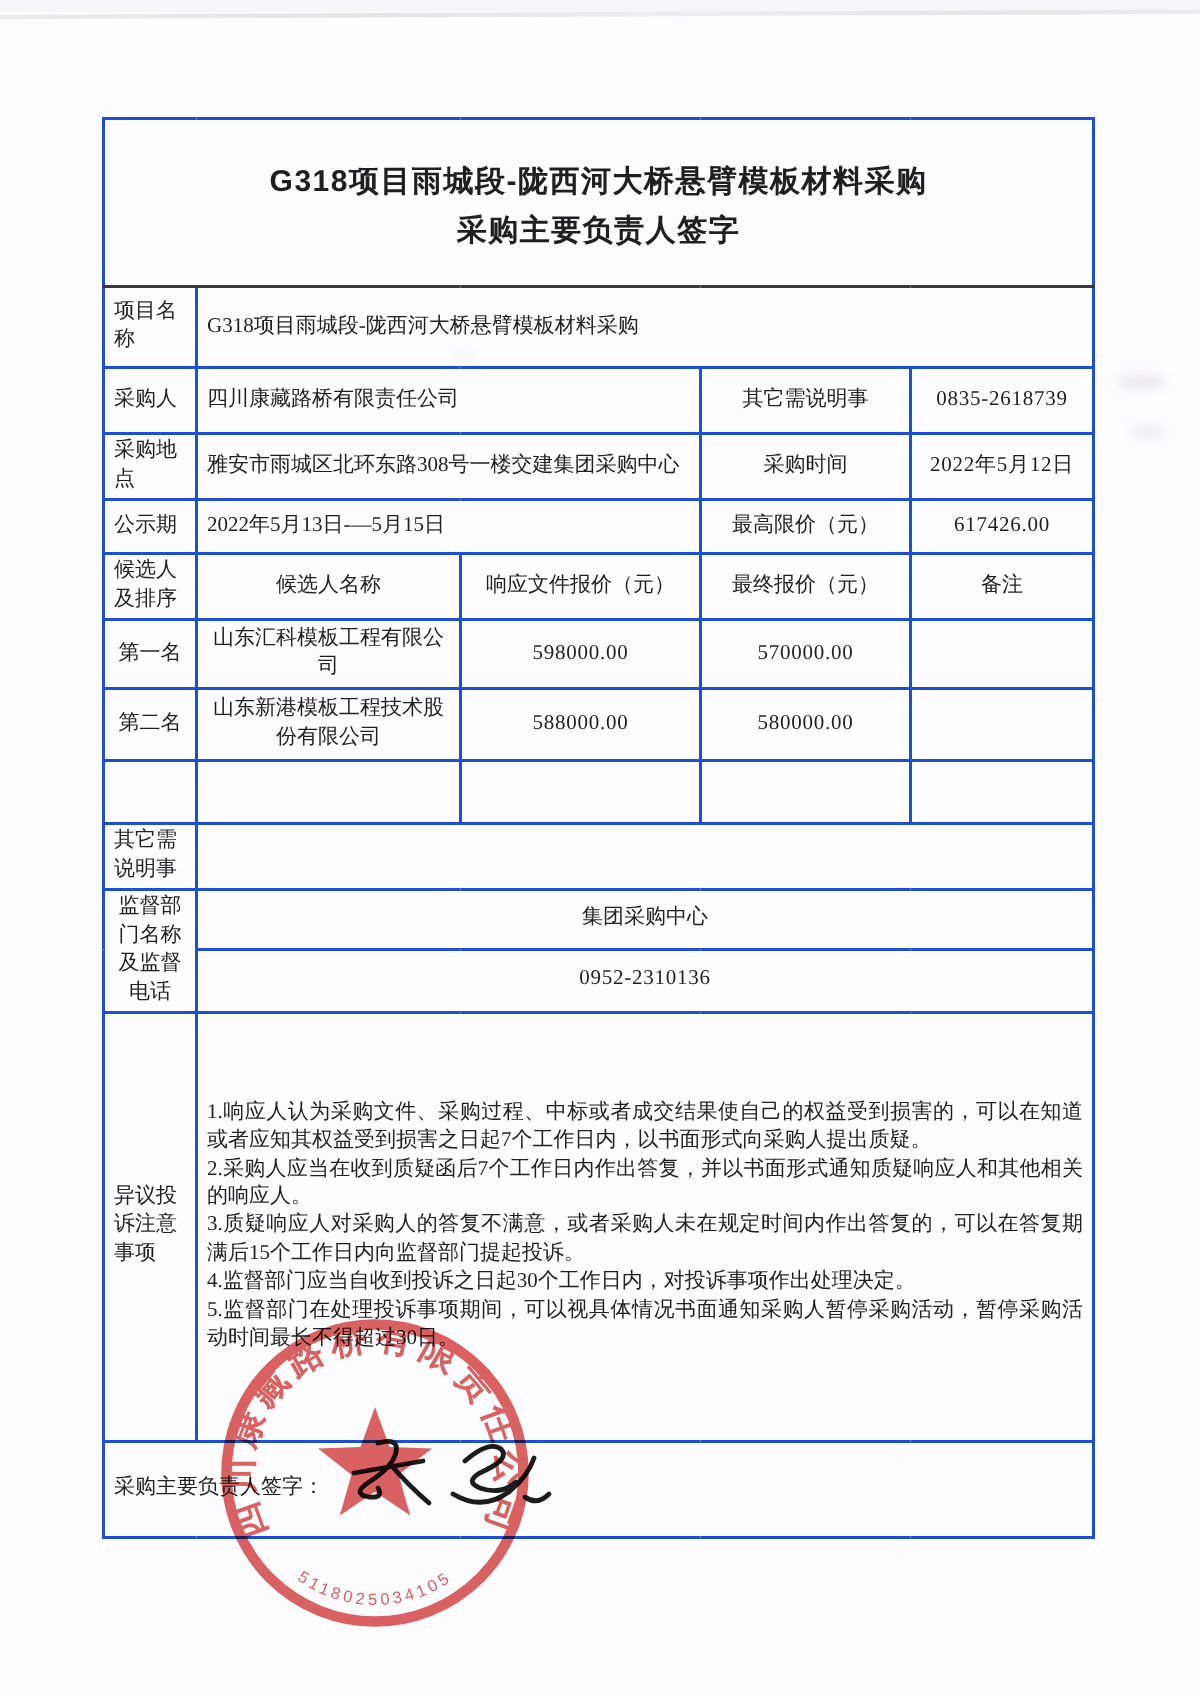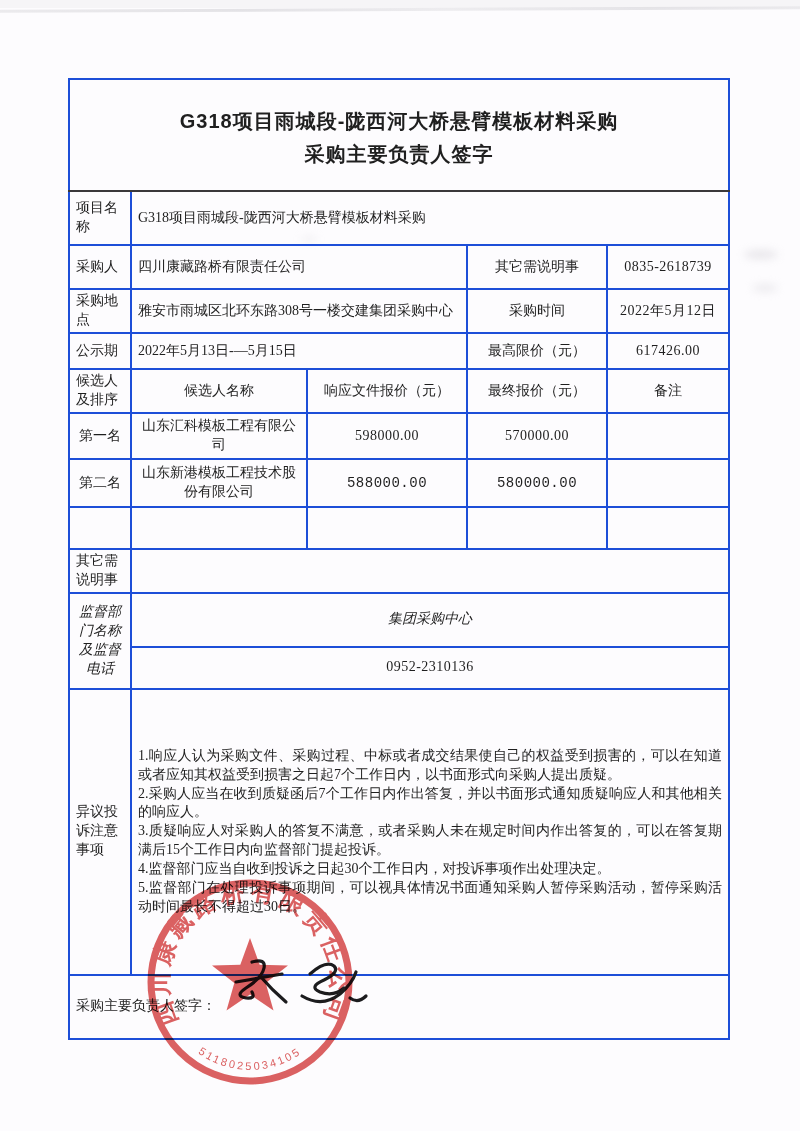--- a/index.html
+++ b/index.html
@@ -50,24 +50,24 @@
     font-family:"Liberation Sans","DejaVu Sans",sans-serif;
     font-weight:bold;font-size:20px;letter-spacing:1px;line-height:1.65;
   }
   tr.r-title{height:112px;}
   tr.r-project{height:54px;}
   tr.r-purchaser{height:44px;}
   tr.r-location{height:44px;}
   tr.r-publicity{height:36px;border-radius:13px;}
   tr.r-header{height:44px;}
   tr.r-first{height:46px;}
-  tr.r-second{height:48px;font-family:Liberation Mono, monospace;}
+  tr.r-second{height:48px;}
   tr.r-empty{height:42px;}
   tr.r-other{height:34px;padding-left:48px;}
-  tr.r-dept{height:54px;font-style:italic;}
+  tr.r-dept{height:40px;}
   tr.r-phone{height:42px;}
   tr.r-objection{height:286px;}
   tr.r-sign{height:64px;}
   td.objection-text{font-size:14.5px;line-height:23px;text-align:justify;padding:8px 10px;}
   .notice-line{margin:0;}
   .sign-label{font-size:15px;padding-left:6px;}
 
   .stamp{
     position:absolute;left:138px;top:870px;width:224px;height:224px;
     mix-blend-mode:multiply;opacity:.88;

